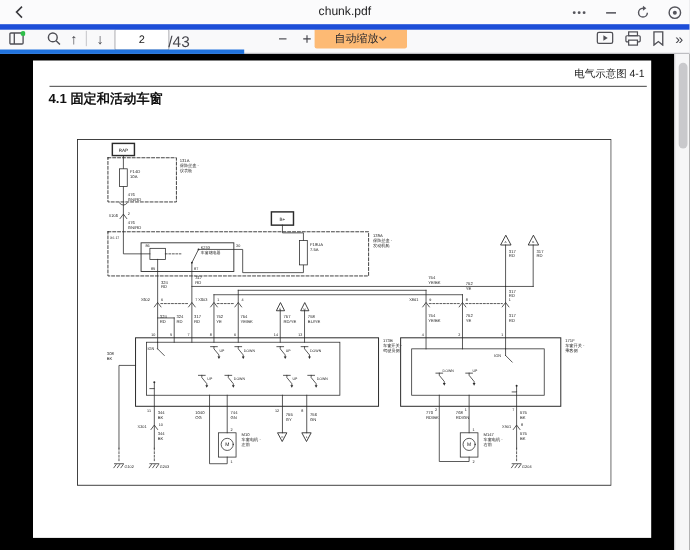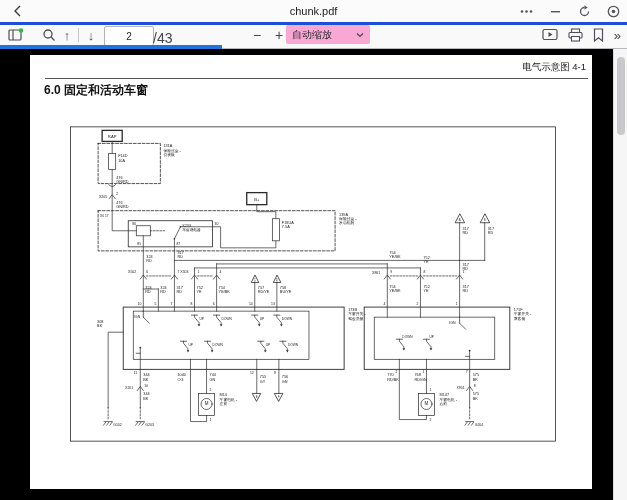--- a/index.html
+++ b/index.html
@@ -1,31 +1,31 @@
 <!DOCTYPE html>
 <html><head>
 <meta charset="utf-8">
 <style>
   html,body{margin:0;padding:0;}
   body{width:627px;height:500px;overflow:hidden;font-family:"Liberation Sans","DejaVu Sans",sans-serif;background:#d4d4d7;position:relative;}
   
-  .winbar{position:absolute;left:0;top:0;width:627px;height:22px;background:#fbfbfc;border-bottom:3px solid #1d4ed8;z-index:30;}
+  .winbar{position:absolute;left:0;top:0;width:627px;height:22px;background:#fbfbfc;border-bottom:5px solid #1d4ed8;z-index:30;}
   .winbar .back{position:absolute;left:10px;top:3px;width:16px;height:16px;cursor:pointer;}
   .winbar .title{position:absolute;left:0;right:0;top:5px;text-align:center;font-size:11px;color:#1c1c1e;}
   .winicons{position:absolute;right:6px;top:3px;display:flex;gap:14px;align-items:center;height:16px;}
   .winicons .ic{width:15px;height:15px;display:block;}
   
   .toolbar{position:absolute;left:0;top:22px;width:627px;height:26px;background:#f9f9fa;border-bottom:1px solid #b9b9bd;z-index:29;}
   .tbtn{position:absolute;top:4px;width:18px;height:18px;display:flex;align-items:center;justify-content:center;color:#4f4f55;}
   .arrow{font-size:13px;color:#45454b;}
   .pageinput{position:absolute;left:86px;top:4px;width:44px;height:16px;border:1px solid #b4b4b8;background:#fff;font-size:10px;text-align:center;color:#222;border-radius:2px;}
   .pagecount{position:absolute;left:138px;top:8px;font-size:14px;color:#45454b;}
   .vdiv{position:absolute;top:6px;width:1px;height:14px;background:#c9c9cd;}
   .zoomgroup{position:absolute;left:248px;top:0;height:26px;}
-  .zsel{position:absolute;left:38px;top:3px;width:84px;height:19px;background:#f9a8d4;border-radius:2px;display:flex;align-items:center;justify-content:space-between;padding:0 6px;box-sizing:border-box;cursor:default;}
+  .zsel{position:absolute;left:38px;top:3px;width:84px;height:19px;background:#fdba74;border-radius:2px;display:flex;align-items:center;justify-content:center;padding:0 6px;box-sizing:border-box;cursor:default;}
   .zsel .zlabel{font-size:10px;color:#2a2a2e;}
   .rgroup{position:absolute;right:6px;top:0;height:26px;display:flex;gap:10px;align-items:center;}
   .progress{position:absolute;left:0;top:45px;width:222px;height:4px;background:#2173dd;z-index:31;}
   
   .content{position:absolute;left:0;top:49px;width:627px;height:493px;background:#000000;}
   .page{position:absolute;left:30px;top:6px;width:562px;height:434px;background:#ffffff;box-shadow:0 1px 3px rgba(0,0,0,.25);}
   .hdr-right{position:absolute;right:6px;top:6px;font-size:9.5px;color:#222;}
   .hrule{position:absolute;left:15px;right:4px;top:23px;border-top:1px solid #555;}
   .h1{position:absolute;left:14px;top:27px;font-size:12px;font-weight:bold;color:#111;}
   .h2{position:absolute;left:14px;top:46px;font-size:11px;font-weight:bold;color:#111;}
@@ -111,21 +111,21 @@
       </svg>
     <span style="font-size:13px;color:#45454b">»</span>
   </div>
 </div>
 <div class="progress"></div>
 
 <div class="content">
   <div class="page">
     <div class="hdr-right">电气示意图  4-1</div>
     <div class="hrule"></div>
-    <div class="h1">6.0 固定和活动车窗</div>
+    <div class="h1">4.1 固定和活动车窗</div>
 
     <svg id="diagram" class="diagram" width="486" height="316" viewBox="0 0 484 314" stroke-linecap="square" font-family="Liberation Sans, DejaVu Sans, sans-serif">
       <defs>
         <g id="sw" stroke="#2a2a2a" stroke-width="0.7" fill="none">
           <path d="M-3,0 H3 M0,0 V2 L4.5,7.5 V9"></path>
           <path d="M3.2,9 H5.8 L4.5,11.3 Z" fill="#2a2a2a" stroke="none"></path>
         </g>
         <g id="cv" stroke="#2a2a2a" stroke-width="0.7" fill="none">
           <path d="M-3,2 L0,-2 L3,2"></path>
         </g>

